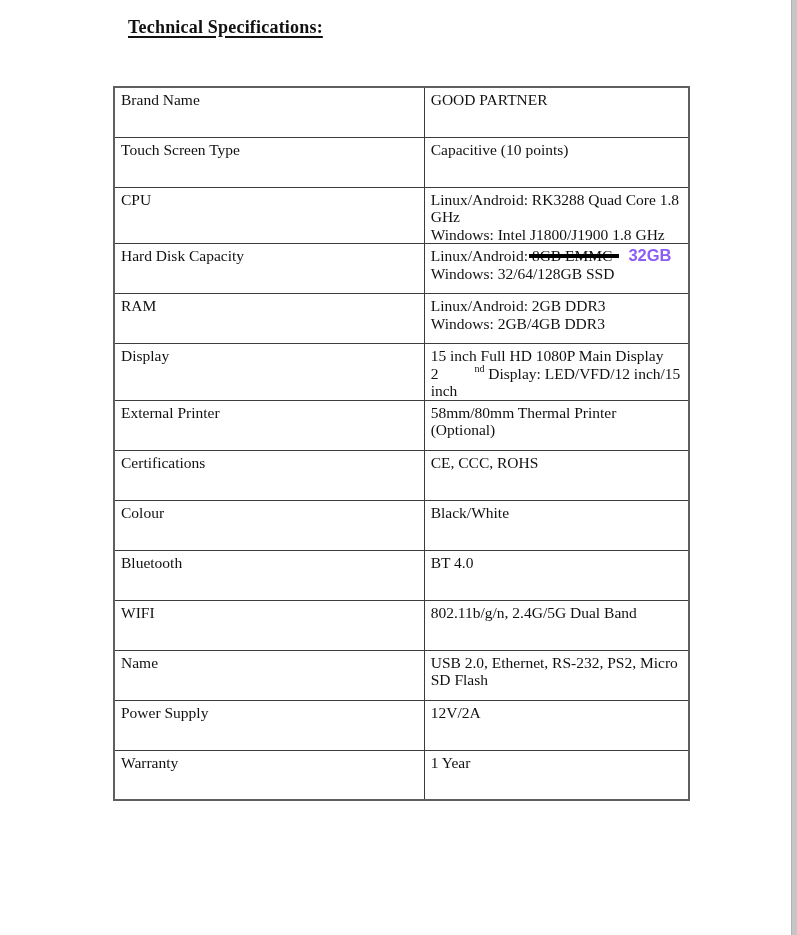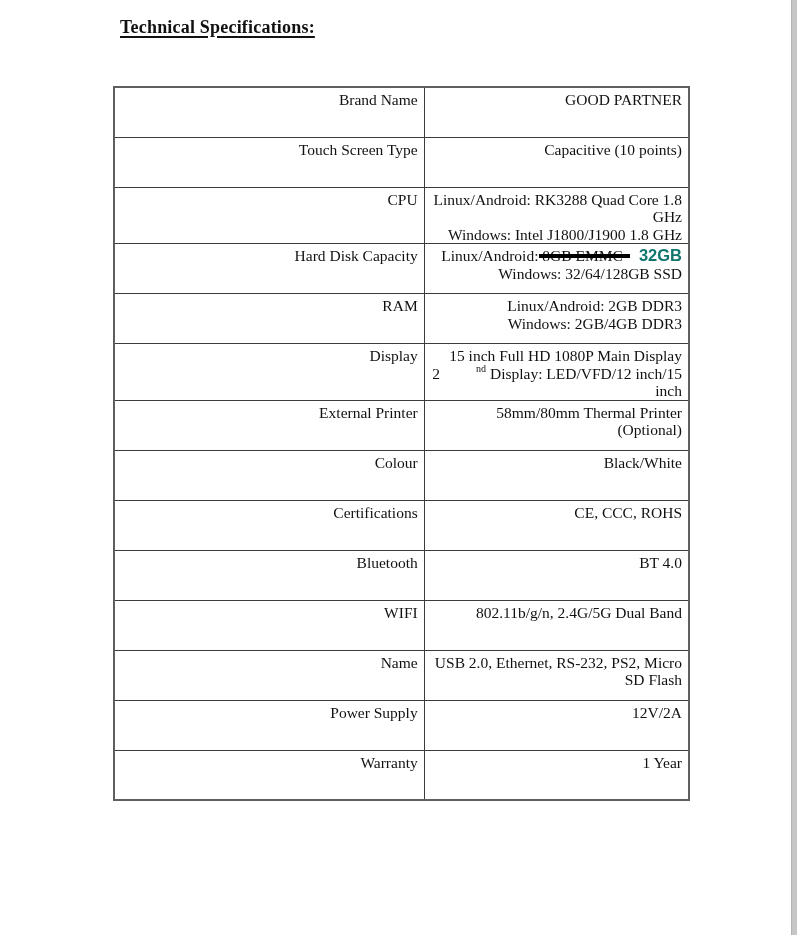--- a/index.html
+++ b/index.html
@@ -14,36 +14,35 @@
   .page { position: absolute; inset: 0; background: #ffffff; }
   .edge-strip {
     position: absolute;
     top: 0; right: 0;
     width: 6px; height: 935px;
     background: #c6c6c6;
     border-left: 1px solid #b3b3b3;
   }
   .doc-title {
     position: absolute;
-    left: 120px; top: 17px;
+    left: 128px; top: 17px;
     font-size: 18px;
     font-weight: bold;
     text-decoration: underline;
     text-decoration-thickness: 2px;
     text-underline-offset: 3px;
     letter-spacing: 0.2px;
   }
   table.spec-table {
     position: absolute;
     left: 113px; top: 86px;
     width: 577px;
     border-collapse: collapse;
     table-layout: fixed;
     border: 2px solid #5f5f5f;
-    text-align: right;
   }
   table.spec-table td {
     border: 1px solid #3c3c3c;
     vertical-align: top;
     padding: 3px 6px 0 6px;
     height: 50px;
     font-size: 15.5px;
     line-height: 17.5px;
   }
   td.label-cell { width: 287px; }
@@ -59,21 +58,21 @@
     left: -3px; right: -7px;
     top: 7px;
     height: 4px;
     background: #000000;
   }
   .annot {
     font-family: "Liberation Sans", sans-serif;
     font-weight: bold;
     font-size: 16.5px;
     margin-left: 16px;
-    color: #0f766e;
+    color: #8b5cf6;
   }
   .sup {
     font-size: 10px;
     vertical-align: super;
     line-height: 0;
     margin-left: 36px;
   }
 </style>
 </head>
 <body>
@@ -124,29 +123,29 @@
           <div class="line"><span>2</span><span class="sup">nd</span><span> Display: LED/VFD/12 inch/15 inch</span></div>
         </td>
       </tr>
       <tr>
         <td class="label-cell">External Printer</td>
         <td class="value-cell">
           <div class="line">58mm/80mm Thermal Printer (Optional)</div>
         </td>
       </tr>
       <tr>
+        <td class="label-cell">Certifications</td>
+        <td class="value-cell">
+          <div class="line">CE, CCC, ROHS</div>
+        </td>
+      </tr>
+      <tr>
         <td class="label-cell">Colour</td>
         <td class="value-cell">
           <div class="line">Black/White</div>
-        </td>
-      </tr>
-      <tr>
-        <td class="label-cell">Certifications</td>
-        <td class="value-cell">
-          <div class="line">CE, CCC, ROHS</div>
         </td>
       </tr>
       <tr>
         <td class="label-cell">Bluetooth</td>
         <td class="value-cell">
           <div class="line">BT 4.0</div>
         </td>
       </tr>
       <tr>
         <td class="label-cell">WIFI</td>

